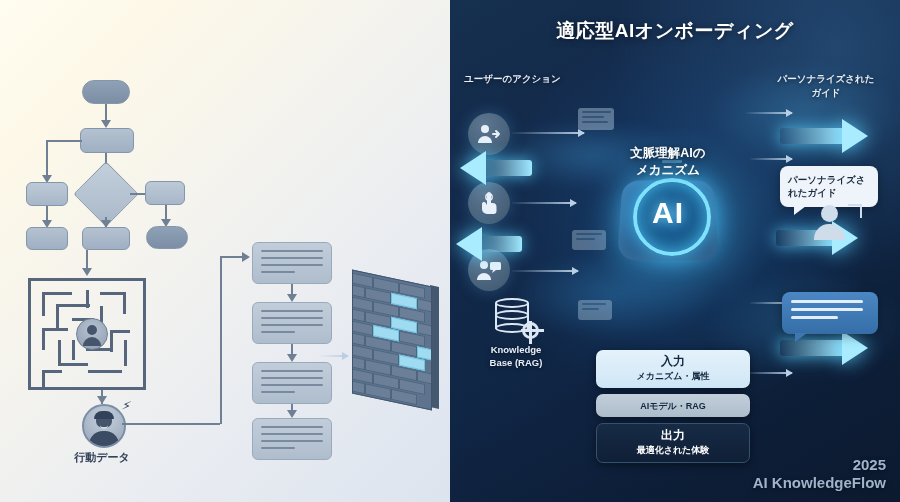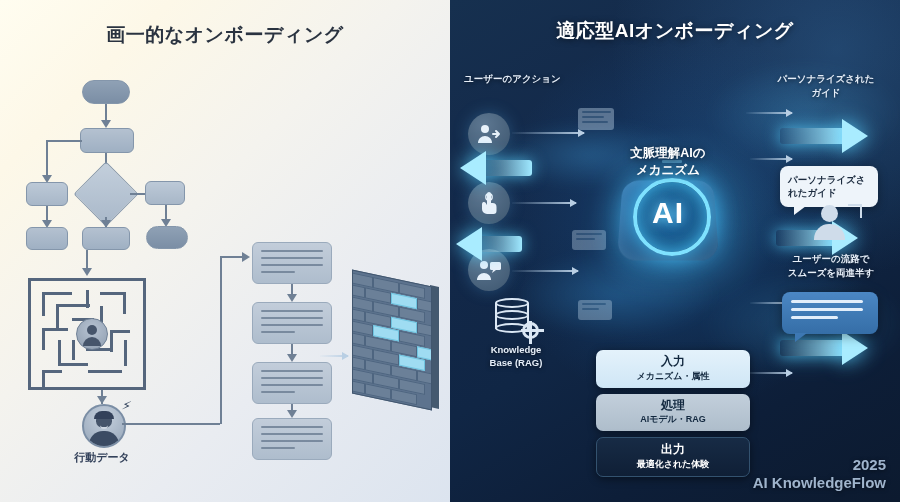--- a/index.html
+++ b/index.html
@@ -158,21 +158,20 @@
   .wm.y{top:456px;font-size:15px;margin-left:28px;}
   .wm.n{top:474px;font-size:15px;}
 </style>
 </head>
 <body>
 
 <div id="stage">
 
   <div class="panel-left">
 
-    <div class="title-left">画一的なオンボーディング</div>
 
     <div class="fc">
 
       <div class="node pill" style="left:82px;top:80px;width:48px;height:24px;"></div>
       <div class="ln lnv" style="left:105px;top:104px;height:18px;"></div>
       <div class="arrowhead" style="left:101px;top:120px;"></div>
 
       <div class="node rect" style="left:80px;top:128px;width:54px;height:25px;"></div>
 
       <div class="ln lnh" style="left:46px;top:140px;width:36px;"></div>
@@ -424,22 +423,20 @@
 
     <div class="bubble white" style="left:330px;top:166px;width:98px;white-space:pre-line;">パーソナライズさ
 れたガイド</div>
 
     <div class="person-out">
       <div class="h"></div>
         <div class="b"></div>
     </div>
     <div class="scanbr" style="left:398px;top:204px;border-left:0;border-bottom:0;"></div>
 
-    <div class="lbl-small" style="left:318px;top:252px;width:126px;white-space:pre-line;">ユーザーの流路で
-スムーズを両進半す</div>
 
     <div class="bubble blue" style="left:332px;top:292px;width:96px;height:42px;padding:8px 9px;">
       <i style="width:92%"></i>
         <i style="width:92%"></i>
         <i style="width:60%"></i>
     </div>
 
     <div class="kb">
       <div class="db">
         <div class="el" style="top:0;"></div>
@@ -451,21 +448,20 @@
       <div class="kblabel" style="white-space:pre-line;">Knowledge
 Base (RAG)</div>
     </div>
 
     <div class="stack">
       <div class="sbox b1">
         <div class="t">入力</div>
         <div class="s">メカニズム・属性</div>
       </div>
       <div class="sbox b2">
-        <div class="t">処理</div>
         <div class="s">AIモデル・RAG</div>
       </div>
       <div class="sbox b3">
         <div class="t">出力</div>
         <div class="s">最適化された体験</div>
       </div>
     </div>
 
     <div class="wm y">2025</div>
     <div class="wm n">AI KnowledgeFlow</div>

